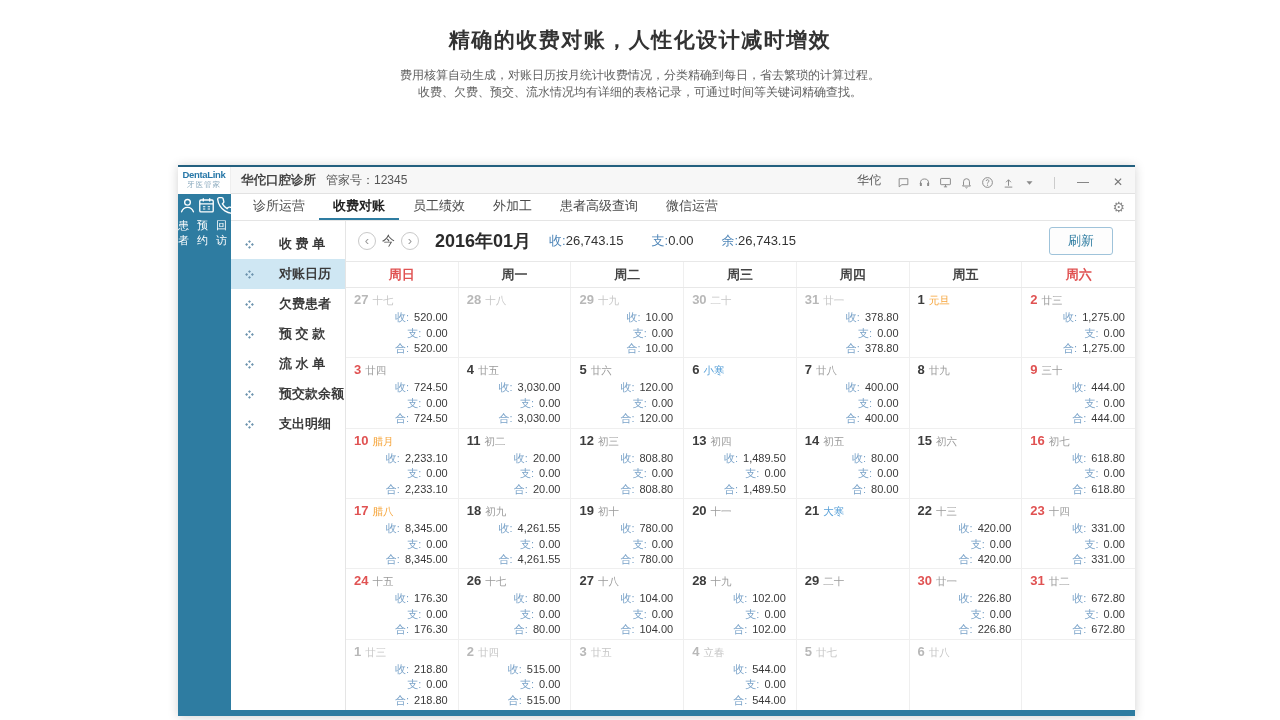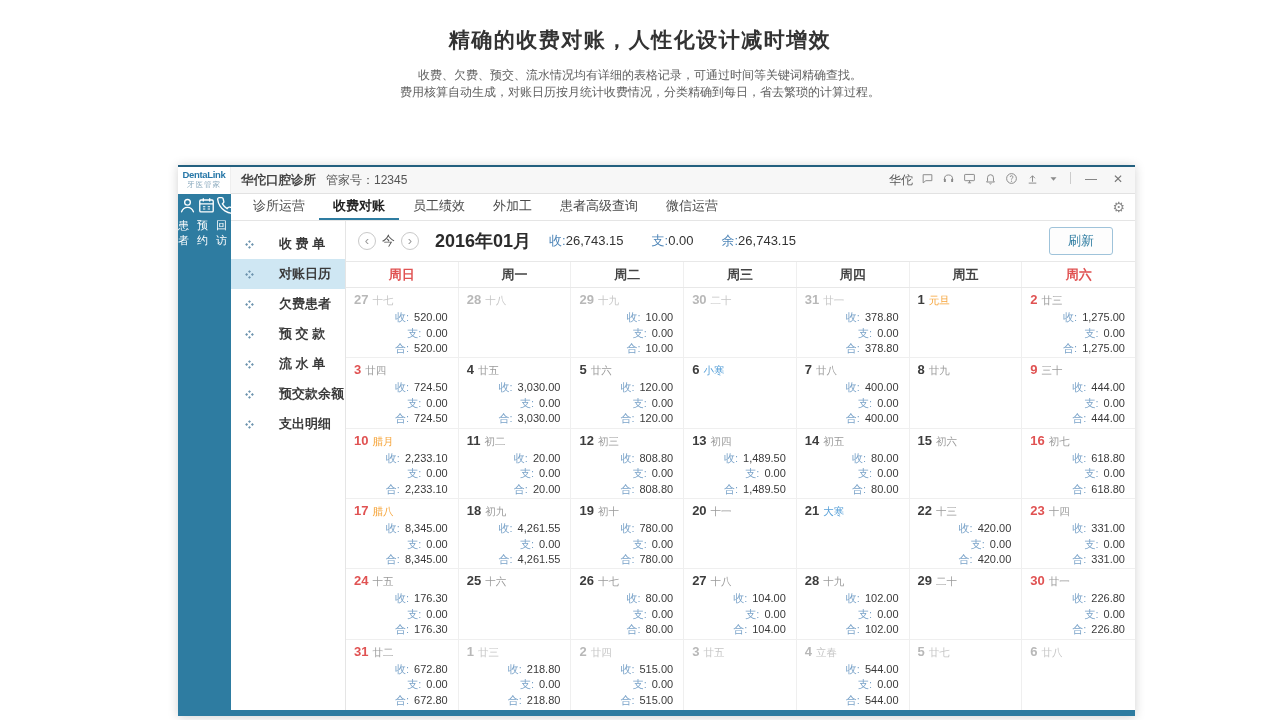--- a/index.html
+++ b/index.html
@@ -22,21 +22,21 @@
     border-top:2px solid #23607f;
   }
   
   .titlebar { height:27px; display:flex; flex-shrink:0; }
   .logo { width:53px; background:#fff; text-align:center; padding-top:2px; border-right:1px solid #eee; }
   .logo-title { font-size:9.5px; font-weight:bold; color:#2878a8; letter-spacing:-0.3px; line-height:11px; }
   .logo-sub { font-size:7.5px; color:#8aa9bd; line-height:9px; letter-spacing:1px; }
   .tb-main { flex:1; background:#f7f7f7; border-bottom:1px solid #e2e2e2; display:flex; align-items:center; padding:0 8px 0 10px; }
   .tb-clinic { font-size:12.5px; font-weight:bold; color:#444; }
   .tb-account { font-size:12px; color:#555; margin-left:10px; }
-  .tb-right { margin-left:auto; display:flex; align-items:flex-start; gap:8px; }
+  .tb-right { margin-left:auto; display:flex; align-items:flex-end; gap:16px; }
   .tb-user { font-size:12px; color:#555; }
   .tb-icons { display:inline-flex; align-items:center; gap:8px; }
   .tb-icn { width:13px; height:13px; color:#8a8a8a; display:inline-flex; }
   .tb-icn svg { width:100%; height:100%; }
   .tb-sep { width:1px; height:12px; background:#ccc; margin:0 2px; }
   .tb-win { font-size:12px; color:#777; padding:0 4px; cursor:pointer; }
 
   
   .app-body { flex:1; display:flex; min-height:0; }
   .sidebar { width:53px; background:#2e7ca1; display:flex; flex-direction:row; flex-shrink:0; }
@@ -95,22 +95,22 @@
   .amt .al { color:#7aa3c9; margin-right:5px; }
 
   .bottombar { height:6px; background:#2e7ca1; flex-shrink:0; }
 </style>
 </head>
 <body>
 
 <div class="hero">
   <div class="hero-title">精确的收费对账，人性化设计减时增效</div>
   <div class="hero-sub">
+    <div>费用核算自动生成，对账日历按月统计收费情况，分类精确到每日，省去繁琐的计算过程。</div>
     <div>收费、欠费、预交、流水情况均有详细的表格记录，可通过时间等关键词精确查找。</div>
-    <div>费用核算自动生成，对账日历按月统计收费情况，分类精确到每日，省去繁琐的计算过程。</div>
   </div>
 </div>
 
 <div class="window">
   <div class="titlebar">
     <div class="logo">
       <div class="logo-title">DentaLink</div>
       <div class="logo-sub">牙医管家</div>
     </div>
     <div class="tb-main">
@@ -608,26 +608,20 @@
                   <span class="lunar l-g">十五</span>
                 </div>
                 <div class="amts">
                   <div class="amt"><span class="al">收:</span><span class="av">176.30</span></div>
                   <div class="amt"><span class="al">支:</span><span class="av">0.00</span></div>
                   <div class="amt"><span class="al">合:</span><span class="av">176.30</span></div>
                 </div>
               </div>
               <div class="cell">
                 <div class="cell-top">
-                  <span class="day d-n">25</span>
-                  <span class="lunar l-g">十六</span>
-                </div>
-              </div>
-              <div class="cell">
-                <div class="cell-top">
                   <span class="day d-n">26</span>
                   <span class="lunar l-g">十七</span>
                 </div>
                 <div class="amts">
                   <div class="amt"><span class="al">收:</span><span class="av">80.00</span></div>
                   <div class="amt"><span class="al">支:</span><span class="av">0.00</span></div>
                   <div class="amt"><span class="al">合:</span><span class="av">80.00</span></div>
                 </div>
               </div>
               <div class="cell">

